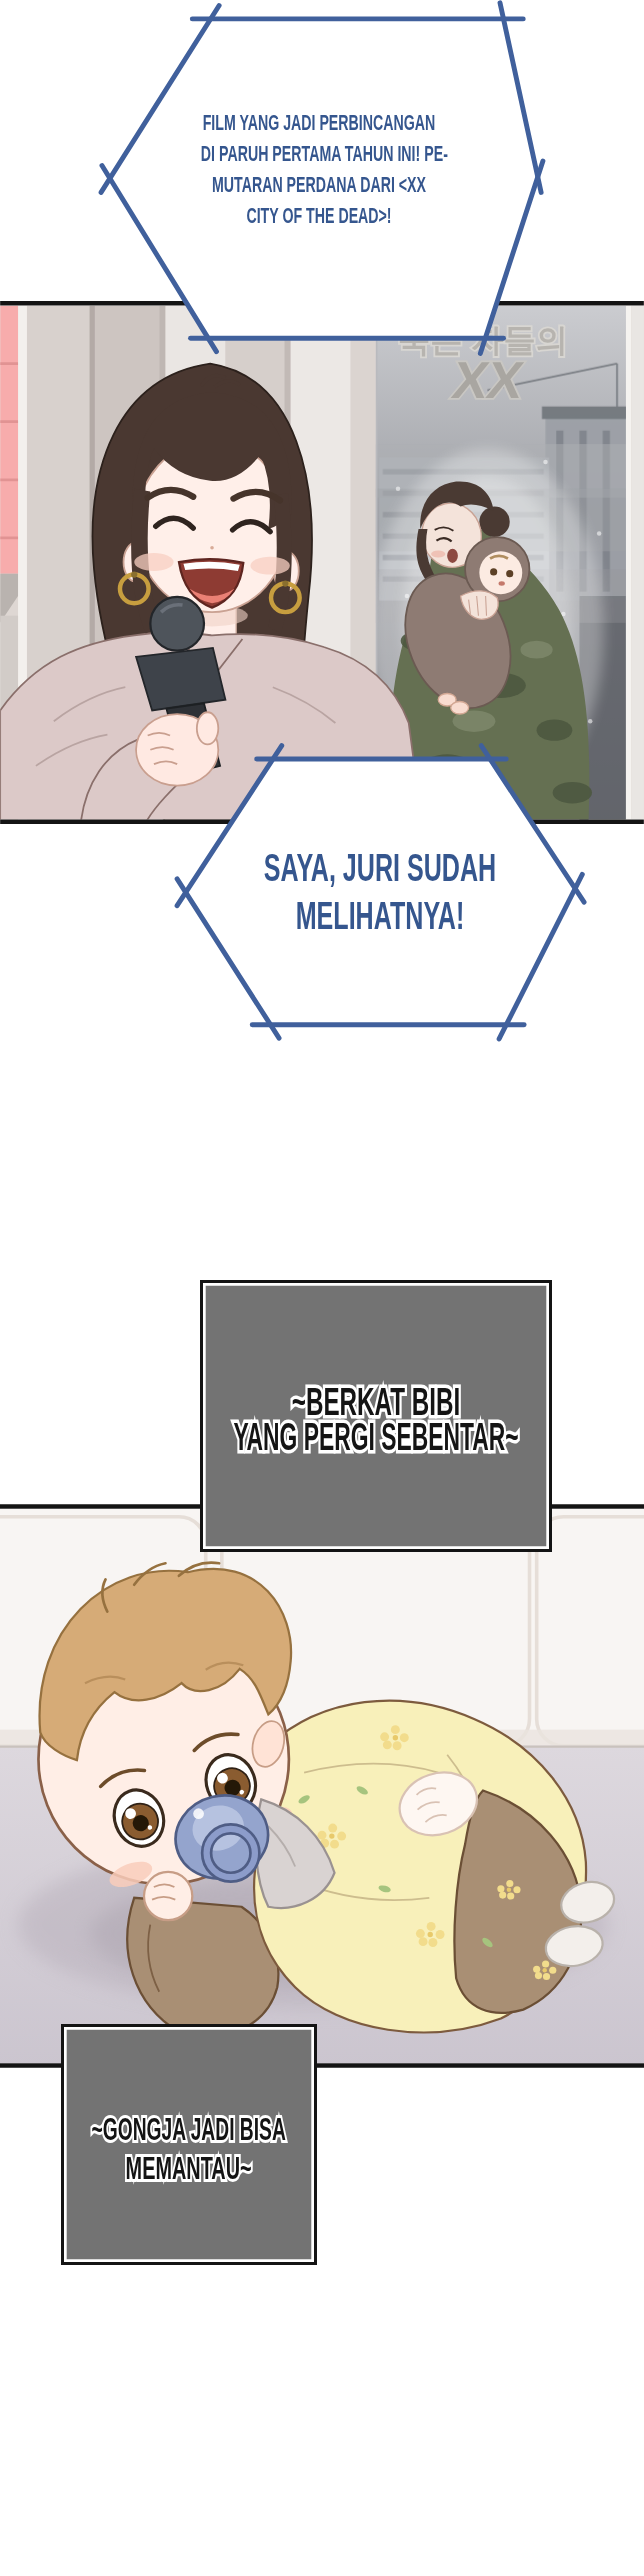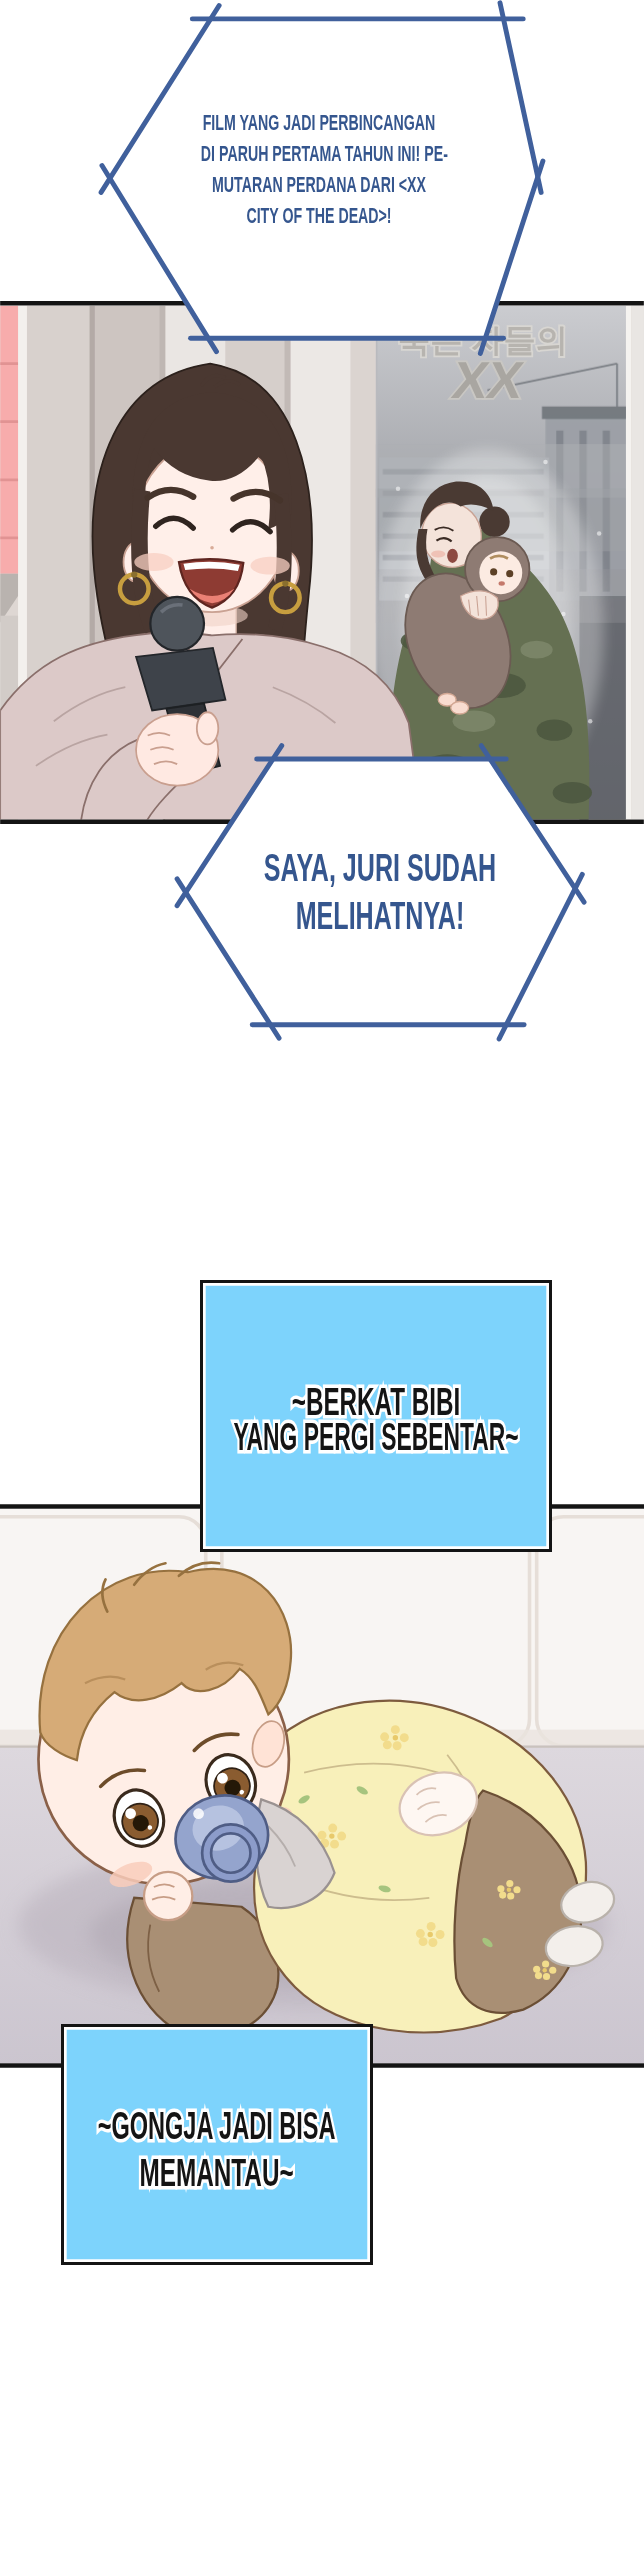--- a/index.html
+++ b/index.html
@@ -5,21 +5,21 @@
   html,body{margin:0;padding:0;background:#ffffff;}
   .page{position:relative;width:644px;height:2576px;background:#ffffff;overflow:hidden;
         font-family:"Liberation Sans",sans-serif;}
   .abs{position:absolute;}
   svg{display:block;}
   .bubble-text{position:absolute;text-align:center;font-weight:bold;color:#35568e;
                transform:scaleX(0.66);transform-origin:50% 50%;letter-spacing:0px;}
   .bubble-text div{white-space:nowrap;}
   .bt1{left:140px;top:108px;width:358px;font-size:21.5px;line-height:31px;}
   .bt2{left:201px;top:844px;width:358px;font-size:38px;line-height:48px;}
-  .caption{position:absolute;background:#7dd3fc;border:3.6px solid #141414;
+  .caption{position:absolute;background:#737373;border:3.6px solid #141414;
            box-shadow:inset 0 0 0 2.7px #ffffff;}
   .caption svg{width:100%;height:100%;}
   .cap-text{font-weight:bold;fill:#141414;stroke:#ffffff;stroke-width:8px;
             paint-order:stroke;font-size:44px;font-family:"Liberation Sans",sans-serif;}
 </style>
 </head>
 <body>
 
 <div class="page">
 
@@ -394,21 +394,21 @@
     <rect x="0" y="625" width="720" height="5" fill="#141414"></rect>
   </svg>
 
   <div class="caption" style="left:200px;top:1280px;width:352px;height:272px;box-sizing:border-box;">
     <svg viewBox="0 0 386 296">
       <text class="cap-text" x="193" y="147" text-anchor="middle" textLength="188" lengthAdjust="spacingAndGlyphs">~BERKAT BIBI</text>
       <text class="cap-text" x="193" y="186" text-anchor="middle" textLength="318" lengthAdjust="spacingAndGlyphs">YANG PERGI SEBENTAR~</text>
     </svg>
   </div>
 
-  <div class="caption" style="left:61px;top:2024px;width:312px;height:241px;box-sizing:border-box;">
+  <div class="caption" style="left:61px;top:2024px;width:256px;height:241px;box-sizing:border-box;">
     <svg viewBox="0 0 341 261">
       <text class="cap-text" x="170" y="124" text-anchor="middle" textLength="265" lengthAdjust="spacingAndGlyphs">~GONGJA JADI BISA</text>
       <text class="cap-text" x="170" y="177" text-anchor="middle" textLength="172" lengthAdjust="spacingAndGlyphs">MEMANTAU~</text>
     </svg>
   </div>
 
 </div>
 
 
 </body></html>

